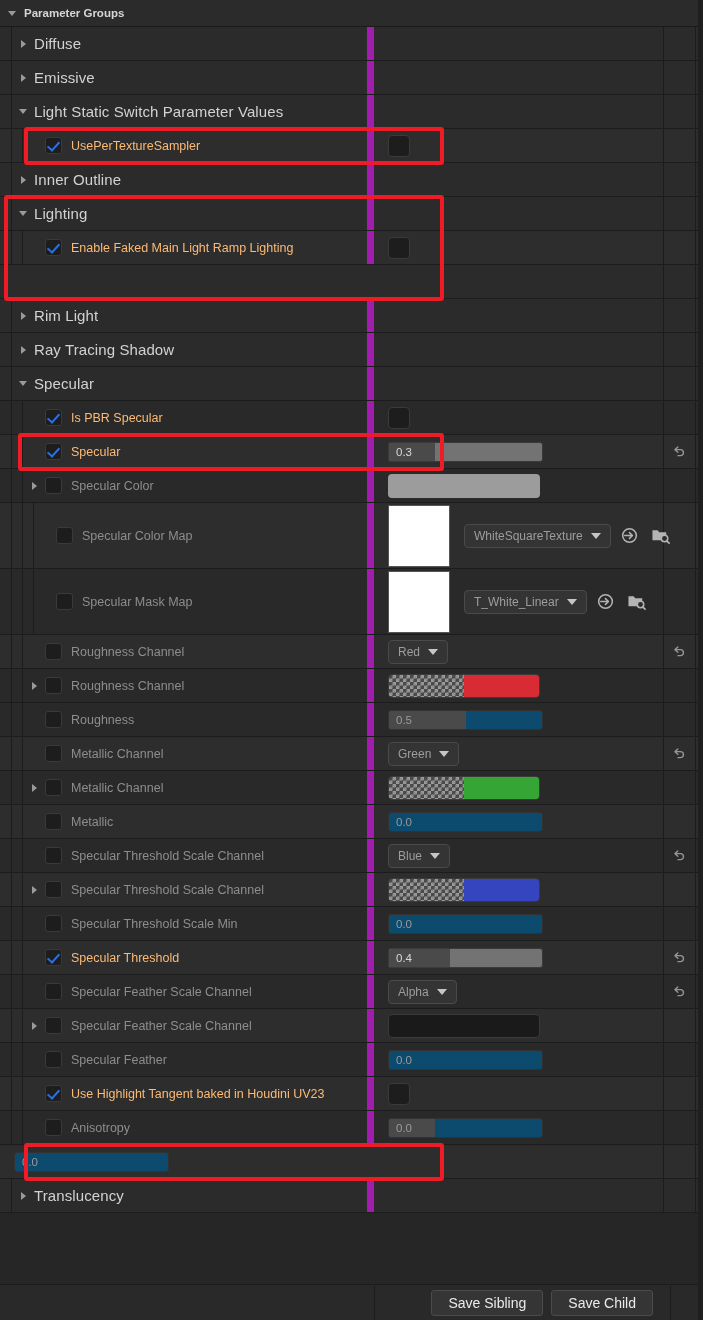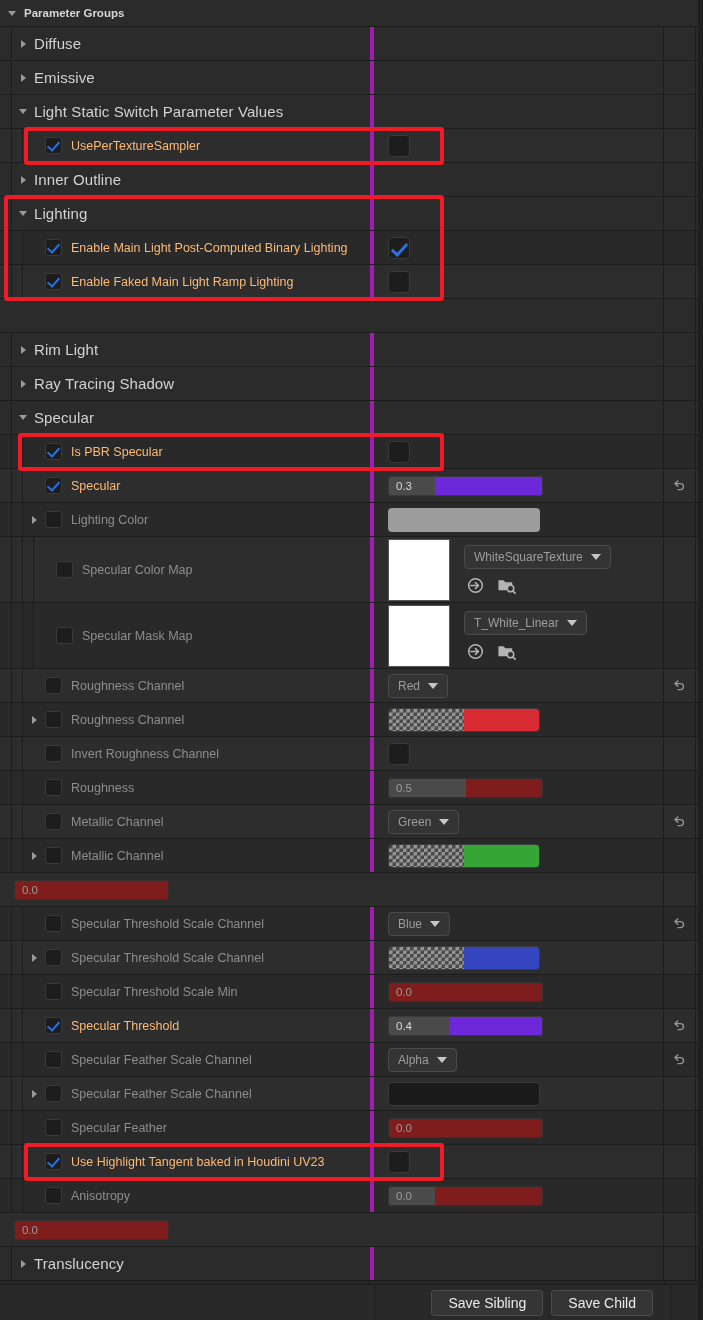--- a/index.html
+++ b/index.html
@@ -26,21 +26,21 @@
     border-bottom:1px solid #1c1c1c;
     background:#292929;
     min-height:34px;
   }
   .row.alt{ background:#2d2d2d; }
   .row.group{ background:#2b2b2b; min-height:34px; }
   .row.tall{ min-height:66px; }
 
   .cell-name{
     width:374px; flex:0 0 374px; display:flex; align-items:center;
-    border-right:4px solid #a21caf; position:relative;text-align:center;
+    border-right:7px solid #a21caf; position:relative;text-align:center;
   }
   .cell-value{
     flex:1 1 auto; display:flex; align-items:center;
     border-right:1px solid #1c1c1c; padding-left:14px; position:relative;
     min-width:0;
   }
   .cell-reset{
     width:32px; flex:0 0 32px; display:flex; align-items:center; justify-content:center;
     border-right:1px solid #1c1c1c;
   }
@@ -75,30 +75,30 @@
   }
   .cb.on::after{
     content:""; position:absolute; left:4px; top:1px; width:5px; height:10px;
     border:solid #2f6fe0; border-width:0 2.4px 2.4px 0; transform:rotate(42deg);
   }
   .cb.big{ width:22px;height:22px;flex:0 0 22px;border-radius:4px; margin-right:0; }
   .cb.big.on::after{ left:6px; top:2px; width:6px; height:13px; border-width:0 3px 3px 0; }
 
   
   .slider{
-    width:155px;height:20px;border-radius:3px;background:#6d28d9;
+    width:155px;height:20px;border-radius:3px;background:#737373;
     border:1px solid #3a3a3a; position:relative; overflow:hidden;
   }
   .slider .fill{ position:absolute;left:0;top:0;bottom:0;background:#4a4a4a; }
   .slider .val{
     position:absolute; left:7px; top:50%; transform:translateY(-50%);
     color:#d8d8d8; font-size:11.5px;
   }
   .slider.dim .val{ color:#9a9a9a; }
-  .slider.dim{ background:#7f1d1d; border-color:#323232; }
+  .slider.dim{ background:#0c4a6e; border-color:#323232; }
 
   
   .swatch{
     width:152px;height:24px;border-radius:4px; overflow:hidden; display:flex;
     border:1px solid #3a3a3a;
   }
   .swatch .half{ flex:1 1 50%; }
   .swatch .chk{
     background-image:
       linear-gradient(45deg,#9a9a9a 25%,transparent 25%,transparent 75%,#9a9a9a 75%),
@@ -118,21 +118,21 @@
   .chev{
     width:0;height:0;border-left:5px solid transparent;border-right:5px solid transparent;
     border-top:6px solid #c6c6c6;
   }
 
   
   .tex-wrap{ display:flex; align-items:center; gap:14px; }
   .thumb{
     width:62px;height:62px;background:#ffffff;border:1px solid #555;
   }
-  .tex-right{ display:flex; flex-direction:column; gap:7px; }
+  .tex-right{ display:flex; flex-direction:row; gap:7px; }
   .tex-icons{ display:flex; gap:12px; align-items:center; padding-left:2px; }
 
   
   .reset-ico{ width:15px;height:15px; opacity:.75; }
 
   
   .footer{
     position:absolute; left:0; right:0; bottom:0; height:36px;
     background:#292929; border-top:1px solid #1c1c1c;
     display:flex; align-items:center; justify-content:flex-end; gap:8px; padding-right:45px;
@@ -243,36 +243,20 @@
           </div>
          <div class="tri-slot">
            <span class="tri down"></span>
          </div>
          <span class="group-label">Lighting</span>
        </div>
        <div class="cell-value"></div>
        <div class="cell-reset"></div>
        <div class="cell-tail"></div>
       </div>
-      <div class="row">
-        <div class="cell-name">
-       <div class="guides">
-            <div class="guide g0"></div>
-            <div class="guide"></div>
-          </div>
-       <div class="tri-slot empty"></div>
-       <span class="cb on"></span>
-       <span class="prop-label ">Enable Main Light Post-Computed Binary Lighting</span>
-     </div>
-     <div class="cell-value">
-          <span class="cb big on"></span>
-        </div>
-     <div class="cell-reset"></div>
-     <div class="cell-tail"></div>
-      </div>
       <div class="row alt">
         <div class="cell-name">
        <div class="guides">
             <div class="guide g0"></div>
             <div class="guide"></div>
           </div>
        <div class="tri-slot empty"></div>
        <span class="cb on"></span>
        <span class="prop-label ">Enable Faked Main Light  Ramp Lighting</span>
      </div>
@@ -372,21 +356,21 @@
       <div class="row">
         <div class="cell-name">
        <div class="guides">
             <div class="guide g0"></div>
             <div class="guide"></div>
           </div>
        <div class="tri-slot">
             <span class="tri"></span>
           </div>
        <span class="cb "></span>
-       <span class="prop-label dim">Lighting Color</span>
+       <span class="prop-label dim">Specular Color</span>
      </div>
      <div class="cell-value">
           <div class="swatch grey"></div>
         </div>
      <div class="cell-reset"></div>
      <div class="cell-tail"></div>
       </div>
       <div class="row tall alt">
         <div class="cell-name">
        <div class="guides">
@@ -499,36 +483,20 @@
      </div>
      <div class="cell-value">
           <div class="swatch">
       <div class="half chk"></div>
       <div class="half" style="background:#d92b33"></div>
     </div>
         </div>
      <div class="cell-reset"></div>
      <div class="cell-tail"></div>
       </div>
-      <div class="row alt">
-        <div class="cell-name">
-       <div class="guides">
-            <div class="guide g0"></div>
-            <div class="guide"></div>
-          </div>
-       <div class="tri-slot empty"></div>
-       <span class="cb "></span>
-       <span class="prop-label dim">Invert Roughness Channel</span>
-     </div>
-     <div class="cell-value">
-          <span class="cb big "></span>
-        </div>
-     <div class="cell-reset"></div>
-     <div class="cell-tail"></div>
-      </div>
       <div class="row">
         <div class="cell-name">
        <div class="guides">
             <div class="guide g0"></div>
             <div class="guide"></div>
           </div>
        <div class="tri-slot empty"></div>
        <span class="cb "></span>
        <span class="prop-label dim">Roughness</span>
      </div>
@@ -580,20 +548,29 @@
      <div class="cell-value">
           <div class="swatch">
       <div class="half chk"></div>
       <div class="half" style="background:#35a636"></div>
     </div>
         </div>
      <div class="cell-reset"></div>
      <div class="cell-tail"></div>
       </div>
       <div class="row alt">
+        <div class="cell-name">
+       <div class="guides">
+            <div class="guide g0"></div>
+            <div class="guide"></div>
+          </div>
+       <div class="tri-slot empty"></div>
+       <span class="cb "></span>
+       <span class="prop-label dim">Metallic</span>
+     </div>
      <div class="cell-value">
           <div class="slider dim">
       <div class="fill" style="width:0%"></div>
       <span class="val">0.0</span>
     </div>
         </div>
      <div class="cell-reset"></div>
      <div class="cell-tail"></div>
       </div>
       <div class="row">

